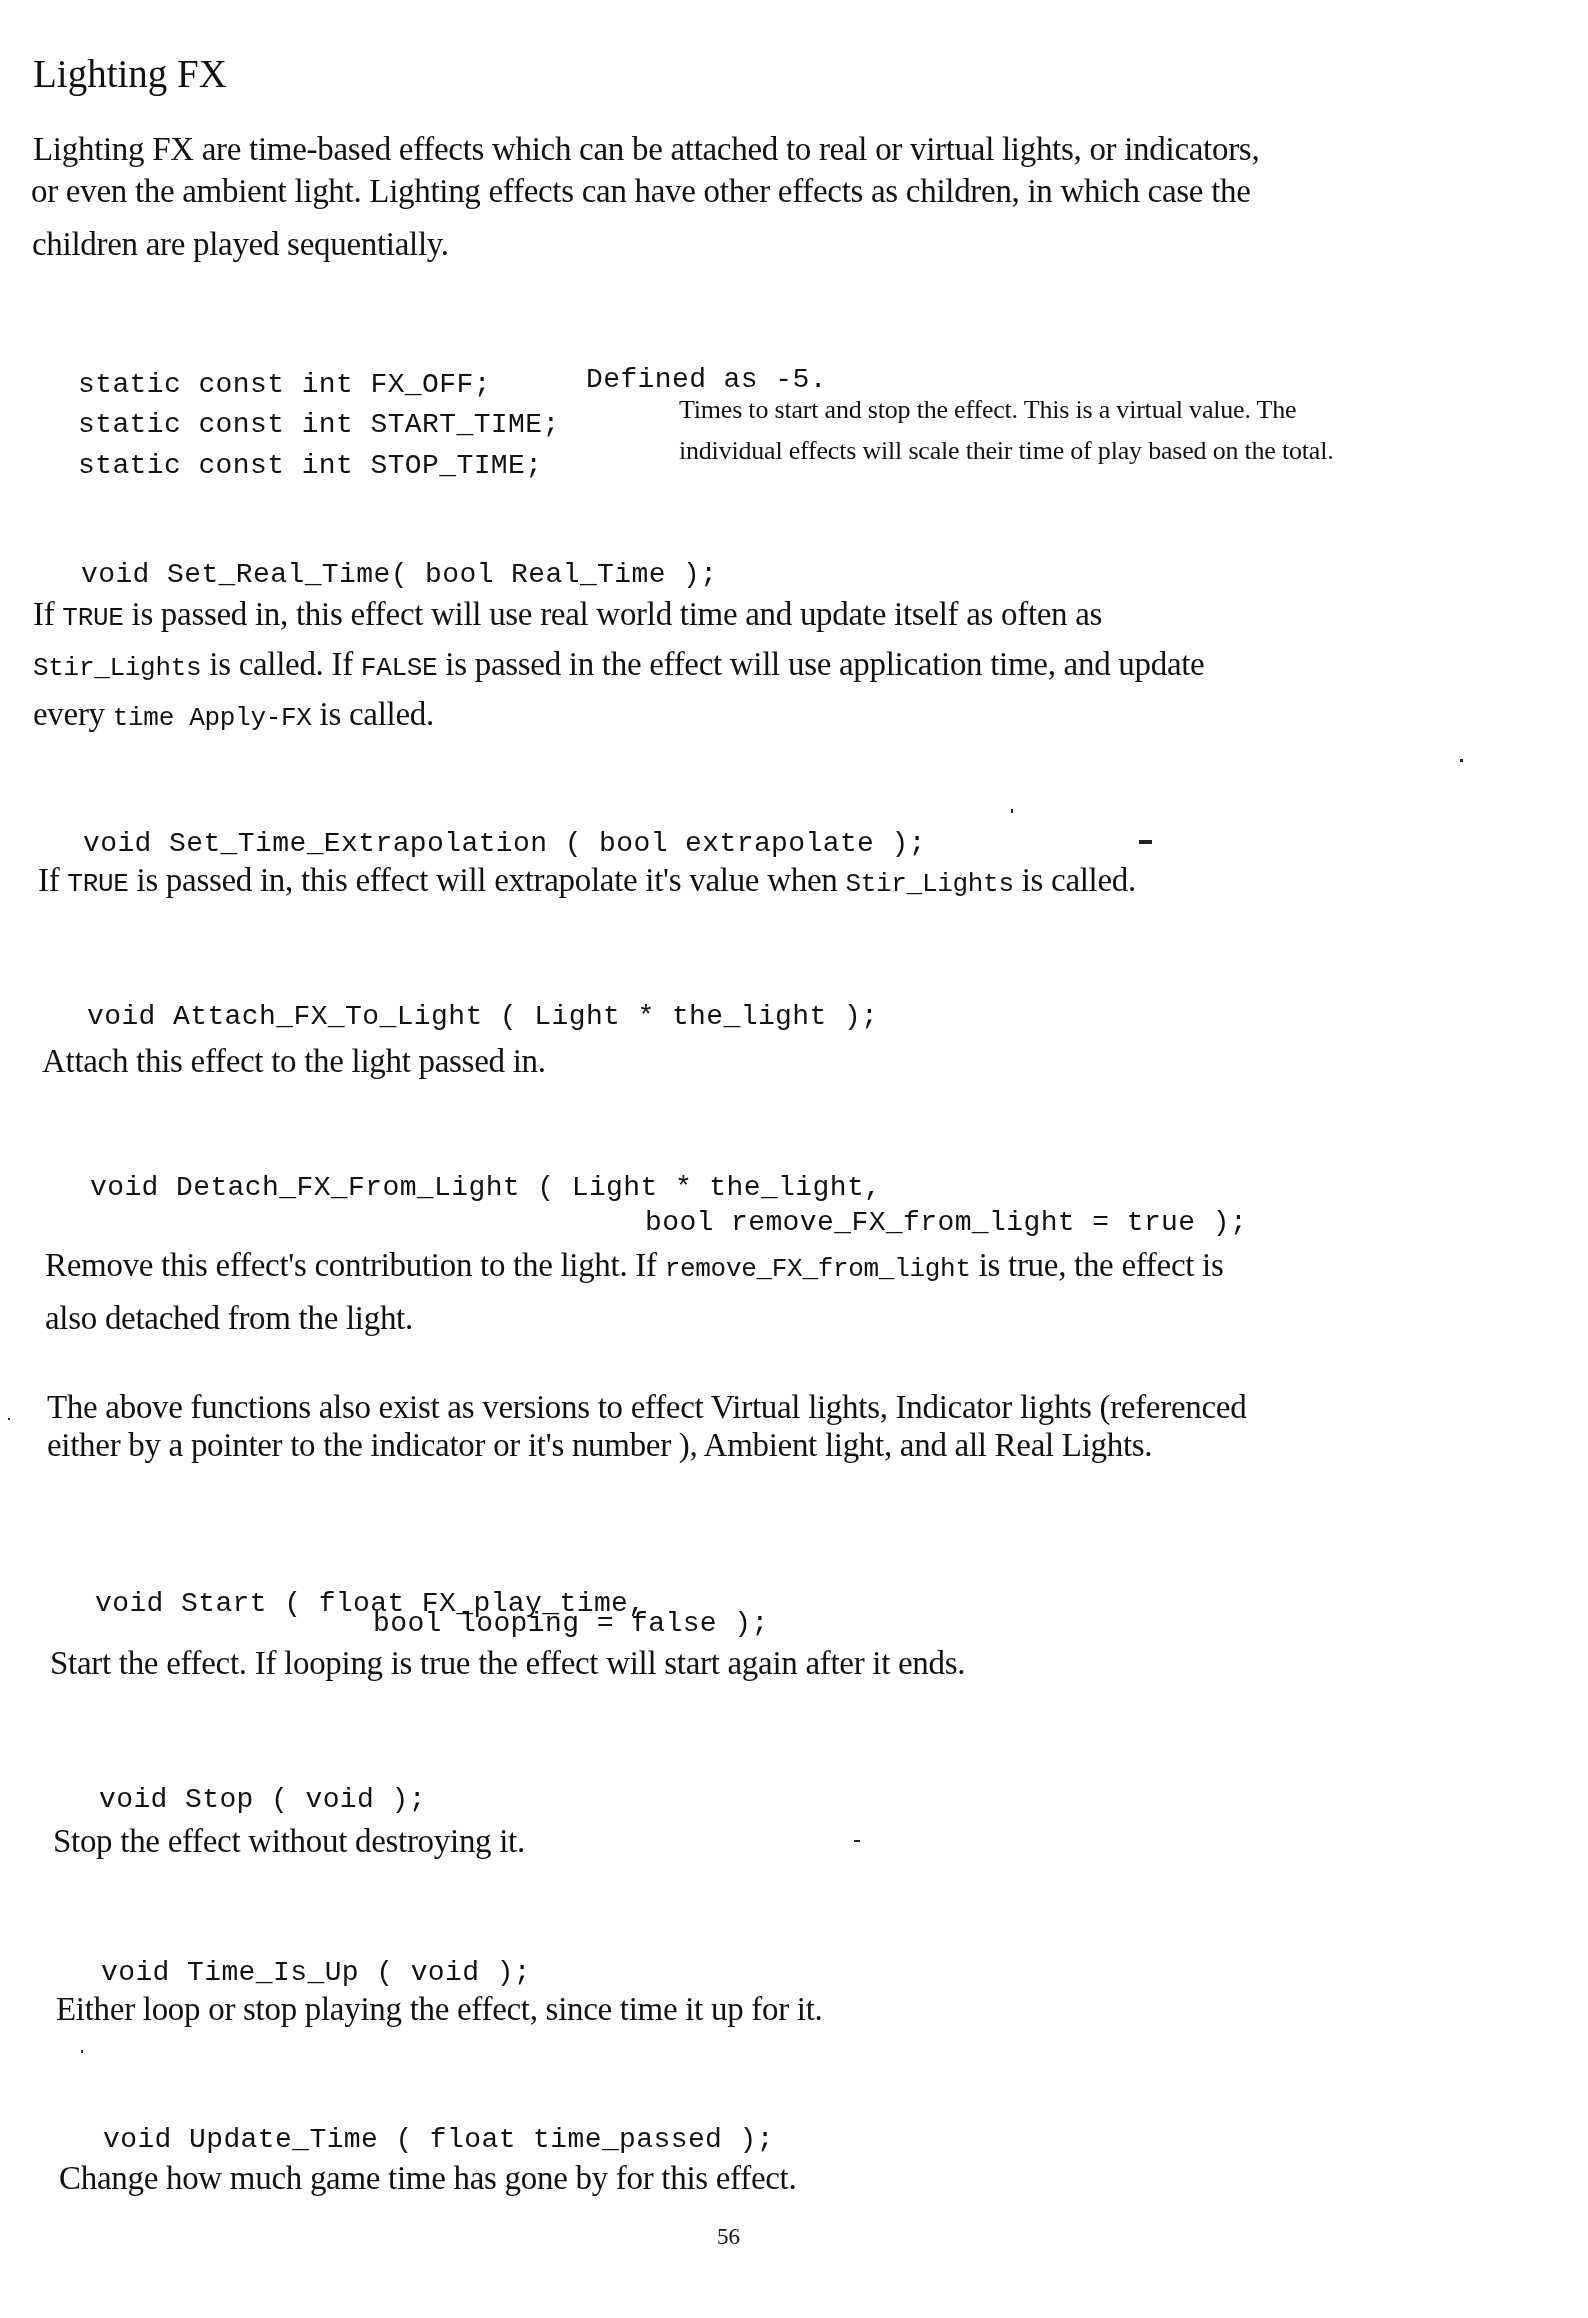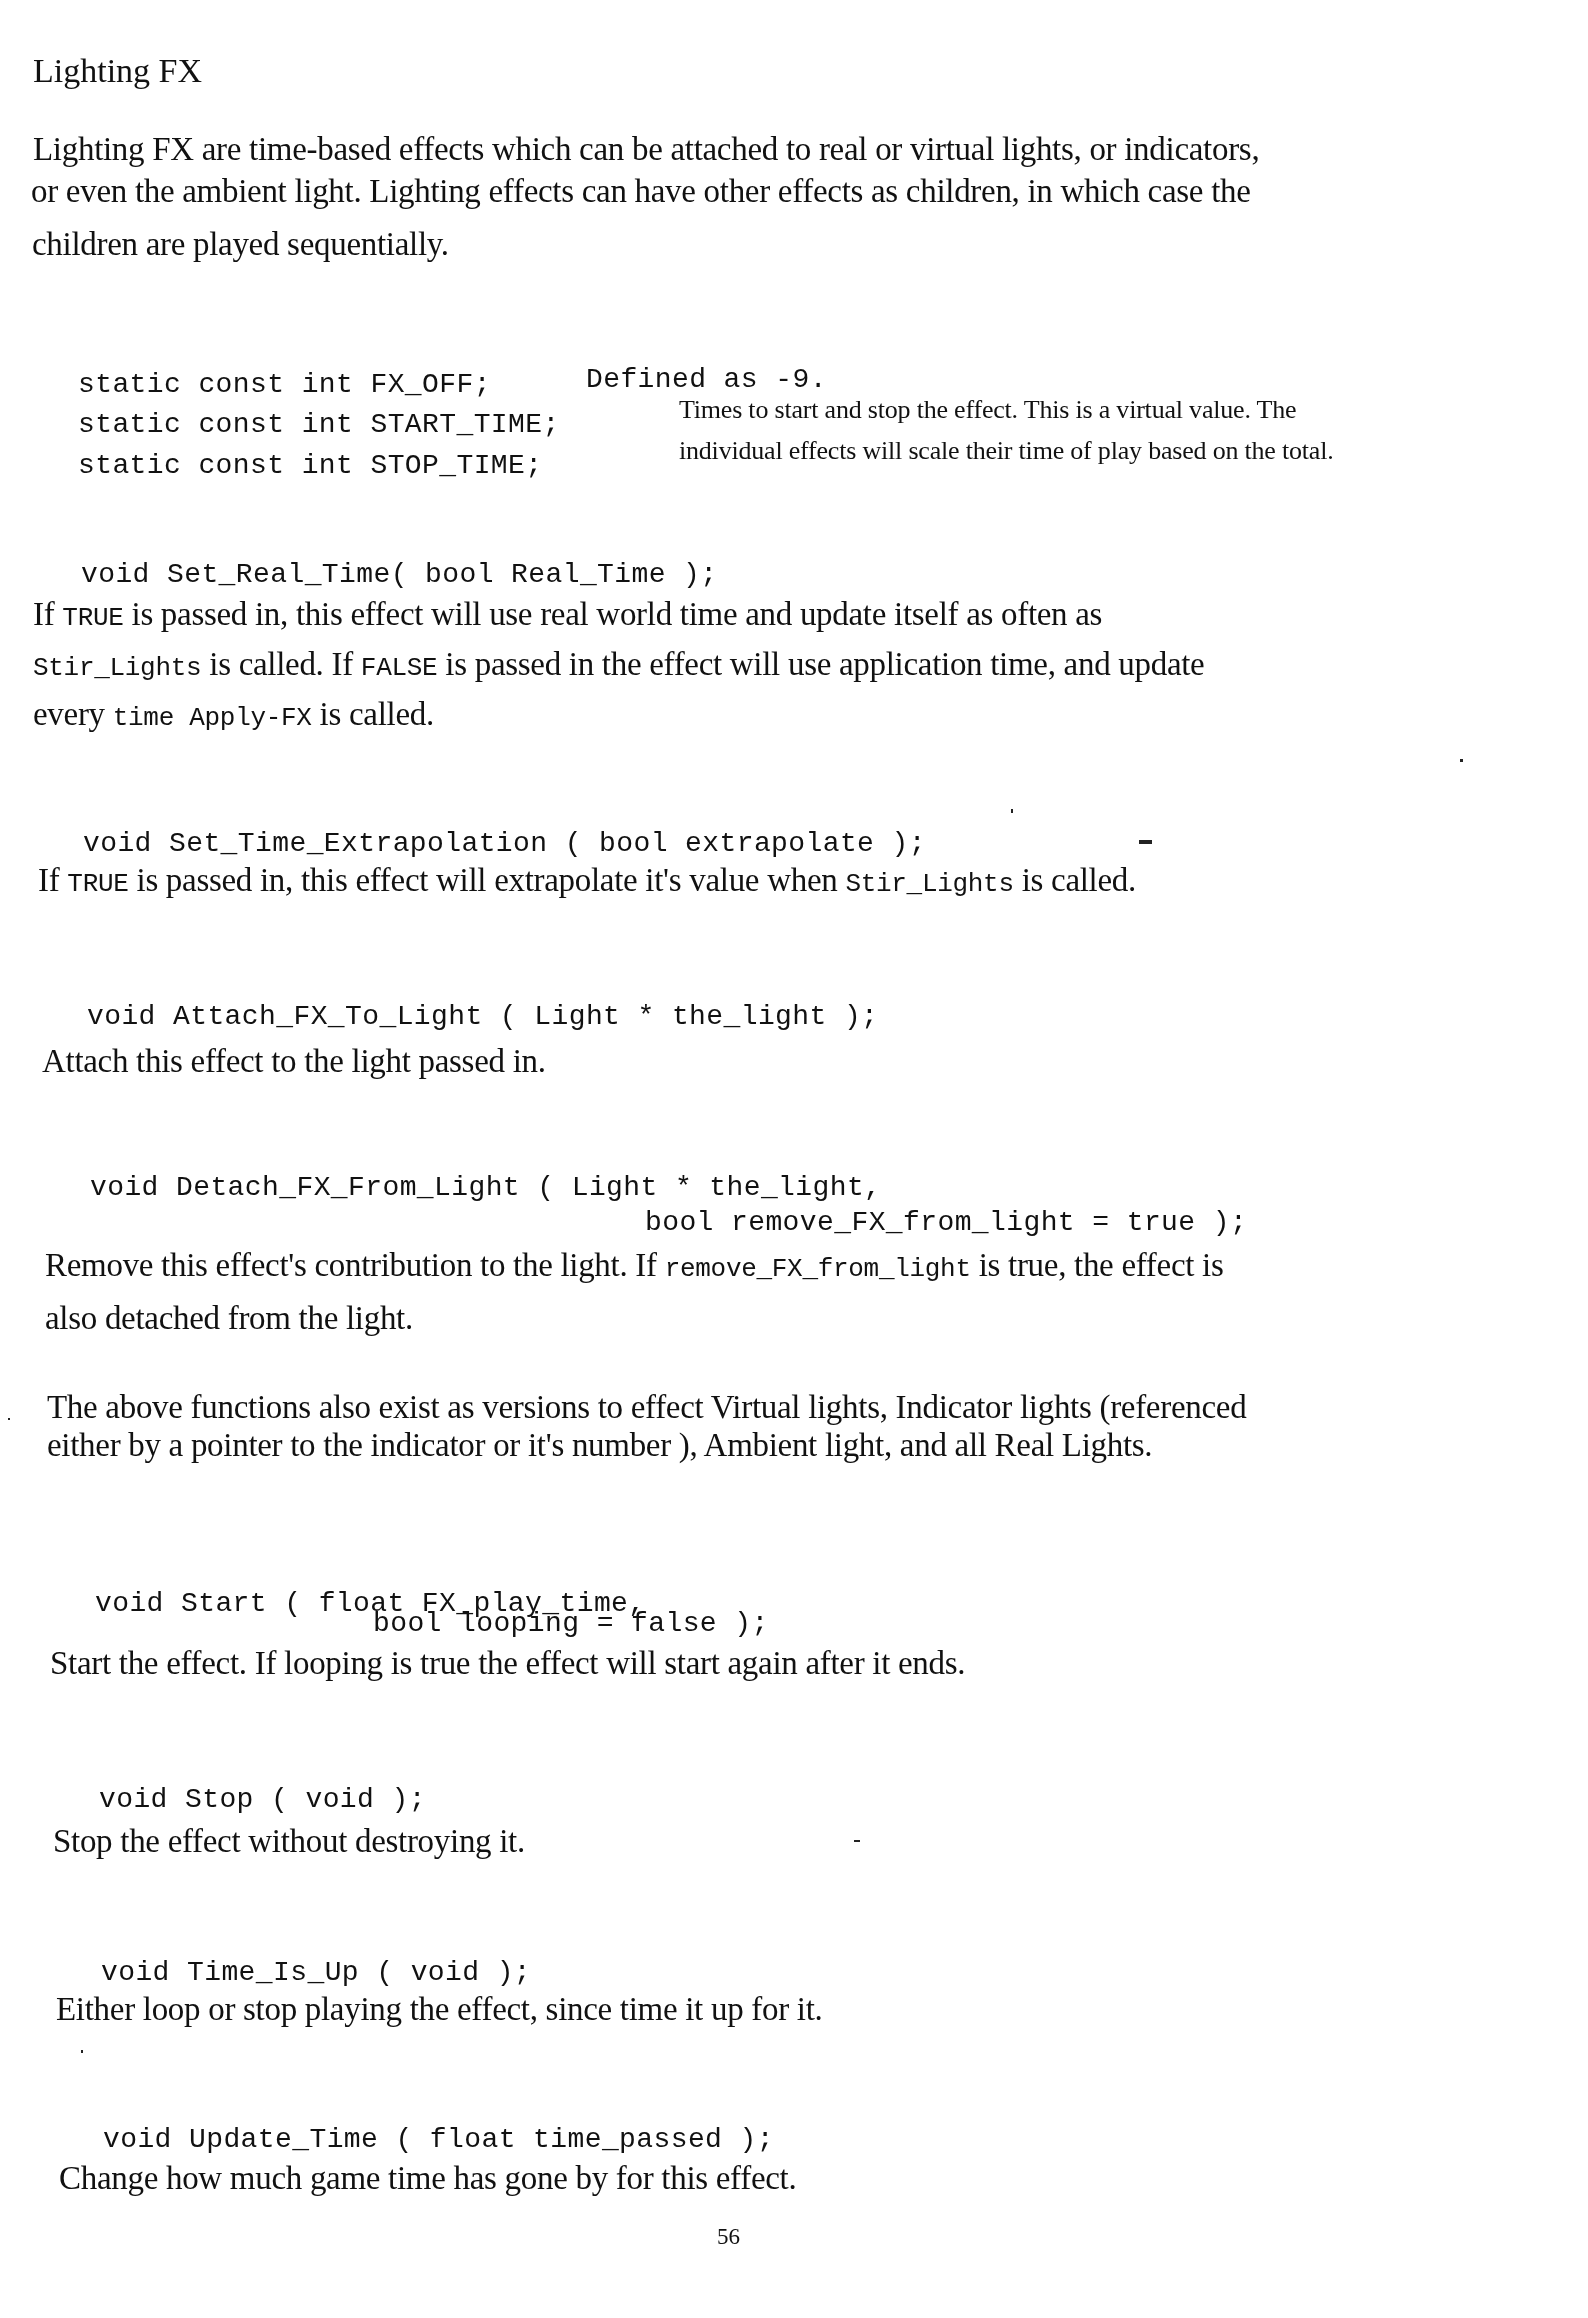--- a/index.html
+++ b/index.html
@@ -1,38 +1,38 @@
 <!DOCTYPE html>
 <html style="font-size:12.7px"><head>
 <meta charset="utf-8">
 <style>
   html, body { margin:0; padding:0; background:#ffffff; }
   body { width:1588px; height:2319px; position:relative; overflow:hidden; color:#111; }
   .abs { position:absolute; white-space:nowrap; line-height:1; }
   .serif { font-family:"Liberation Serif", "DejaVu Serif", serif; }
   .mono { font-family:"Liberation Mono", "DejaVu Sans Mono", monospace; }
-  .title { font-size:34px; }
+  .title { font-size:39px; }
   .body { font-size:33px; letter-spacing:-0.3px; }
   .code { font-size:28px; letter-spacing:0.4px; }
   .inl { font-family:"Liberation Mono", "DejaVu Sans Mono", monospace; font-size:26px; }
   .small { font-size:26px; letter-spacing:-0.2px; }
   .pagenum { font-size:23px; }
   .speck { position:absolute; background:#222; }
 </style>
 </head>
 <body>
 
 <div class="abs serif title" style="left:33px; top:54px;">Lighting FX</div>
 
 <div class="abs serif body" style="left:33px; top:133px;">Lighting FX are time-based effects which can be attached to real or virtual lights, or indicators,</div>
 <div class="abs serif body" style="left:31px; top:175px;">or even the ambient light. Lighting effects can have other effects as children, in which case the</div>
 <div class="abs serif body" style="left:32px; top:228px;">children are played sequentially.</div>
 
 <div class="abs mono code" style="left:78px; top:371px;">static const int FX_OFF;</div>
-<div class="abs mono code" style="left:586px; top:366px;">Defined as -9.</div>
+<div class="abs mono code" style="left:586px; top:366px;">Defined as -5.</div>
 <div class="abs mono code" style="left:78px; top:411px;">static const int START_TIME;</div>
 <div class="abs serif small" style="left:679px; top:397px;">Times to start and stop the effect. This is a virtual value. The</div>
 <div class="abs mono code" style="left:78px; top:452px;">static const int STOP_TIME;</div>
 <div class="abs serif small" style="left:679px; top:438px;">individual effects will scale their time of play based on the total.</div>
 
 <div class="abs mono code" style="left:81px; top:561px;">void Set_Real_Time(  bool Real_Time  );</div>
 <div class="abs serif body" style="left:33px; top:598px;">
   <span>If </span><span class="inl">TRUE</span><span> is passed in, this effect will use real world time and update itself as often as</span>
 </div>
 <div class="abs serif body" style="left:33px; top:648px;">

